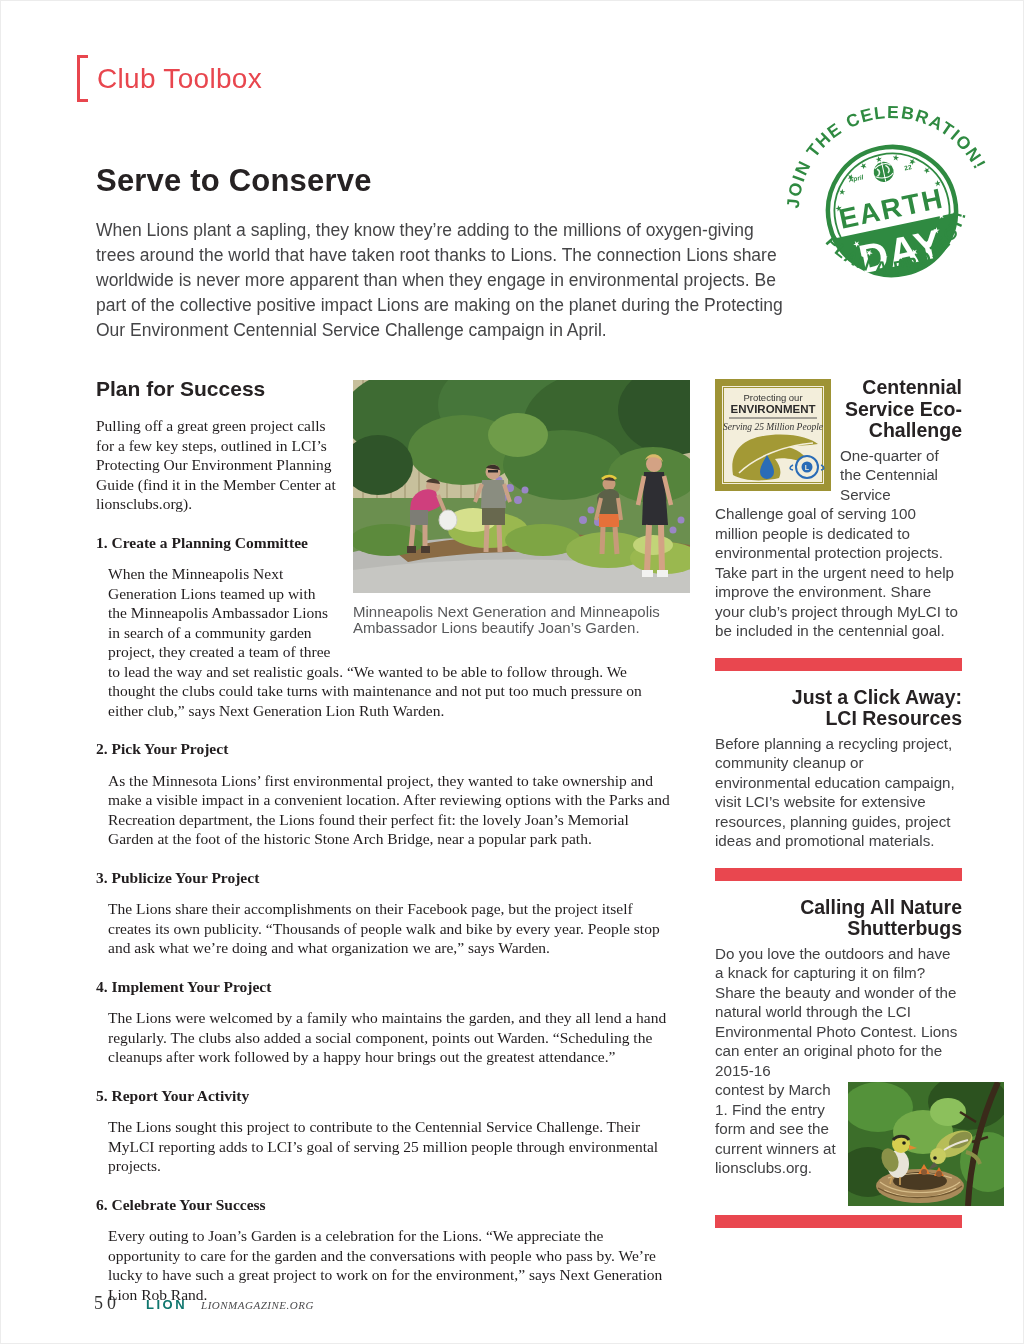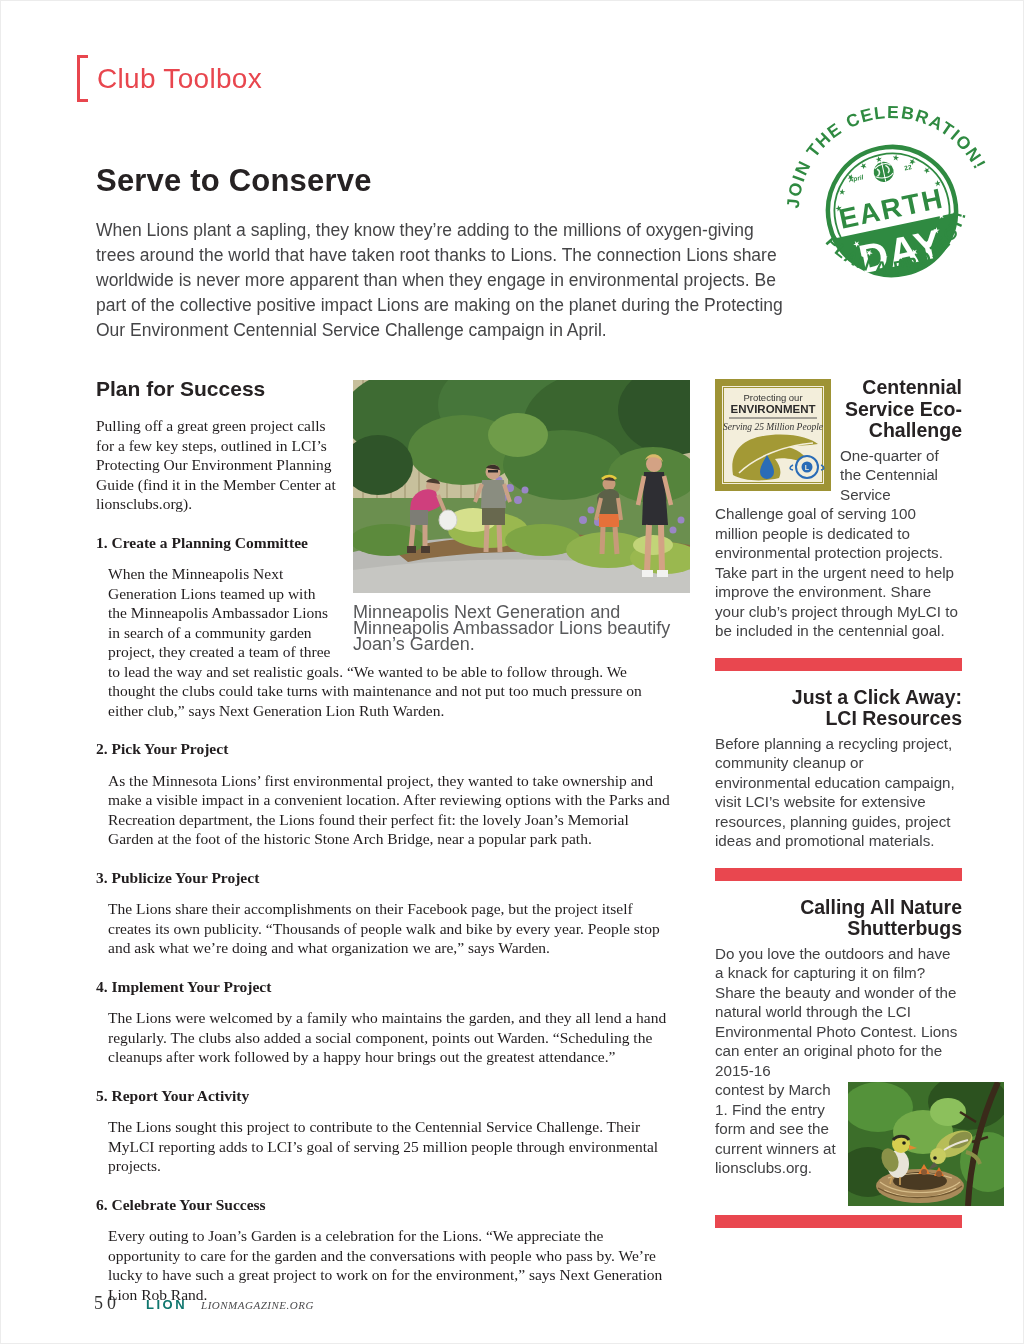--- a/index.html
+++ b/index.html
@@ -17,21 +17,21 @@
   .stamp text{font-family:"Liberation Sans",sans-serif;font-weight:bold;}
   
   .title{position:absolute;left:95px;top:162px;font-size:31px;font-weight:bold;
          color:#262223;letter-spacing:.2px;}
   .intro{position:absolute;left:95px;top:217px;width:692px;font-size:17.5px;
          line-height:25px;color:#454547;}
   
   .article{position:absolute;left:95px;top:376px;width:594px;}
   .article h2{font-size:21px;font-weight:bold;color:#262223;margin:0 0 15px;}
   .photo-float{float:right;width:337px;margin:3px 0 8px 16px;}
-  .caption{font-size:18px;line-height:16px;color:#58595b;margin-top:7px;}
+  .caption{font-size:15px;line-height:16px;color:#58595b;margin-top:7px;}
   .serif{font-family:"Liberation Serif",serif;font-size:15.5px;line-height:19.5px;
          color:#211d1e;}
   .lead{margin:0 0 19px;}
   .step-title{font-weight:bold;margin:19px 0 0;}
   .step-text{margin:12px;}
   
   .sidebar{position:absolute;left:714px;top:376px;width:247px;color:#414143;}
   .sidebar h3{font-size:19.5px;line-height:21.5px;font-weight:bold;color:#262223;
               margin:0 0 4px;text-align:right;}
   .side-text{font-size:15.2px;line-height:19.5px;margin:0;}

